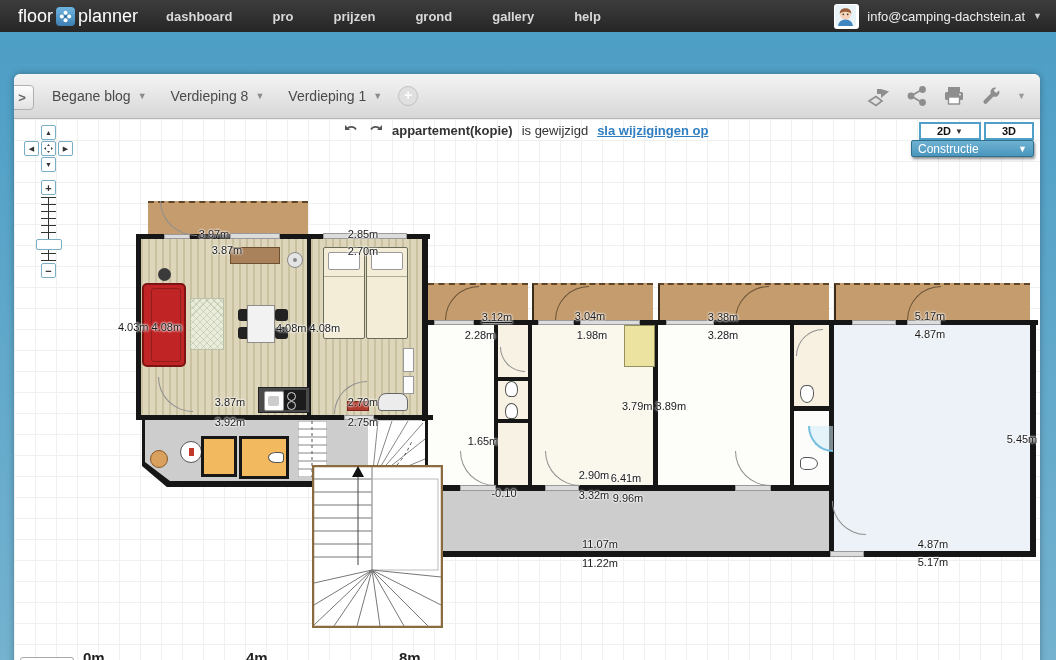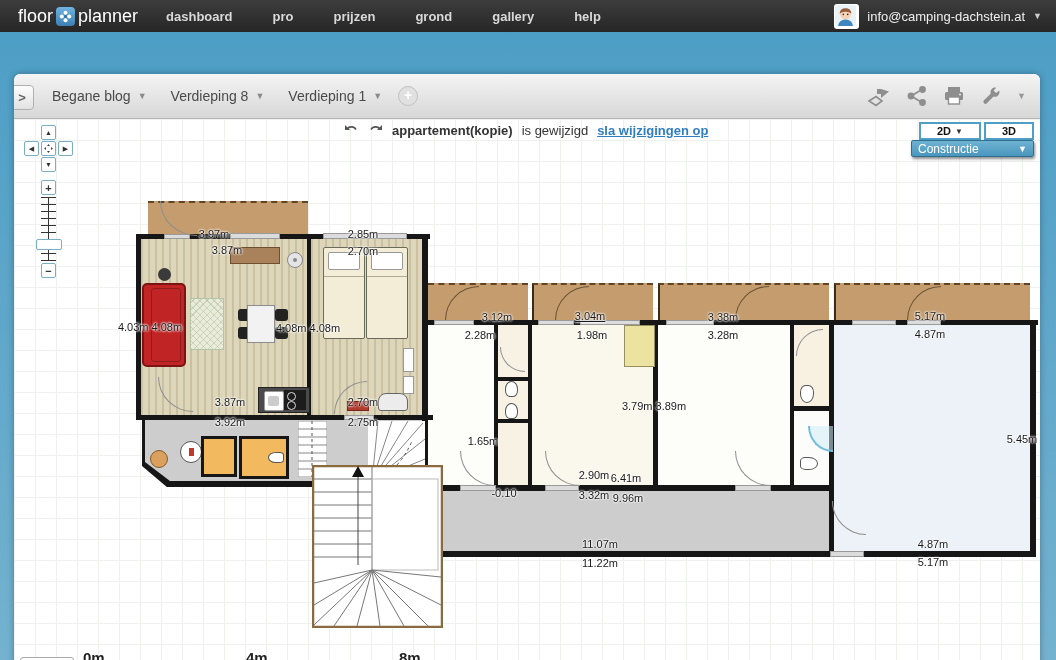--- a/index.html
+++ b/index.html
@@ -390,23 +390,23 @@
           <span class="meas" style="left: 200px; top: 115px;">3.97m</span>
           <span class="meas" style="left: 213px; top: 131px;">3.87m</span>
           <span class="meas" style="left: 349px; top: 115px;">2.85m</span>
           <span class="meas" style="left: 349px; top: 132px;">2.70m</span>
           <span class="meas" style="left: 136px; top: 208px;">4.03m 4.08m</span>
           <span class="meas" style="left: 294px; top: 209px;">4.08m 4.08m</span>
           <span class="meas" style="left: 216px; top: 283px;">3.87m</span>
           <span class="meas" style="left: 216px; top: 303px;">3.92m</span>
           <span class="meas" style="left: 349px; top: 283px;">2.70m</span>
           <span class="meas" style="left: 349px; top: 303px;">2.75m</span>
-          <span class="meas" style="left: 483px; top: 198px;">3.12m</span>
+          <span class="meas" style="left: 483px; top: 198px; text-decoration: underline;">3.12m</span>
           <span class="meas" style="left: 466px; top: 216px;">2.28m</span>
-          <span class="meas" style="left: 576px; top: 197px; text-decoration: underline;">3.04m</span>
+          <span class="meas" style="left: 576px; top: 197px;">3.04m</span>
           <span class="meas" style="left: 578px; top: 216px;">1.98m</span>
           <span class="meas" style="left: 709px; top: 198px;">3.38m</span>
           <span class="meas" style="left: 709px; top: 216px;">3.28m</span>
           <span class="meas" style="left: 916px; top: 197px;">5.17m</span>
           <span class="meas" style="left: 916px; top: 215px;">4.87m</span>
           <span class="meas" style="left: 469px; top: 322px;">1.65m</span>
           <span class="meas" style="left: 640px; top: 287px;">3.79m 3.89m</span>
           <span class="meas" style="left: 580px; top: 356px;">2.90m</span>
           <span class="meas" style="left: 612px; top: 359px;">6.41m</span>
           <span class="meas" style="left: 490px; top: 374px;">-0.10</span>

